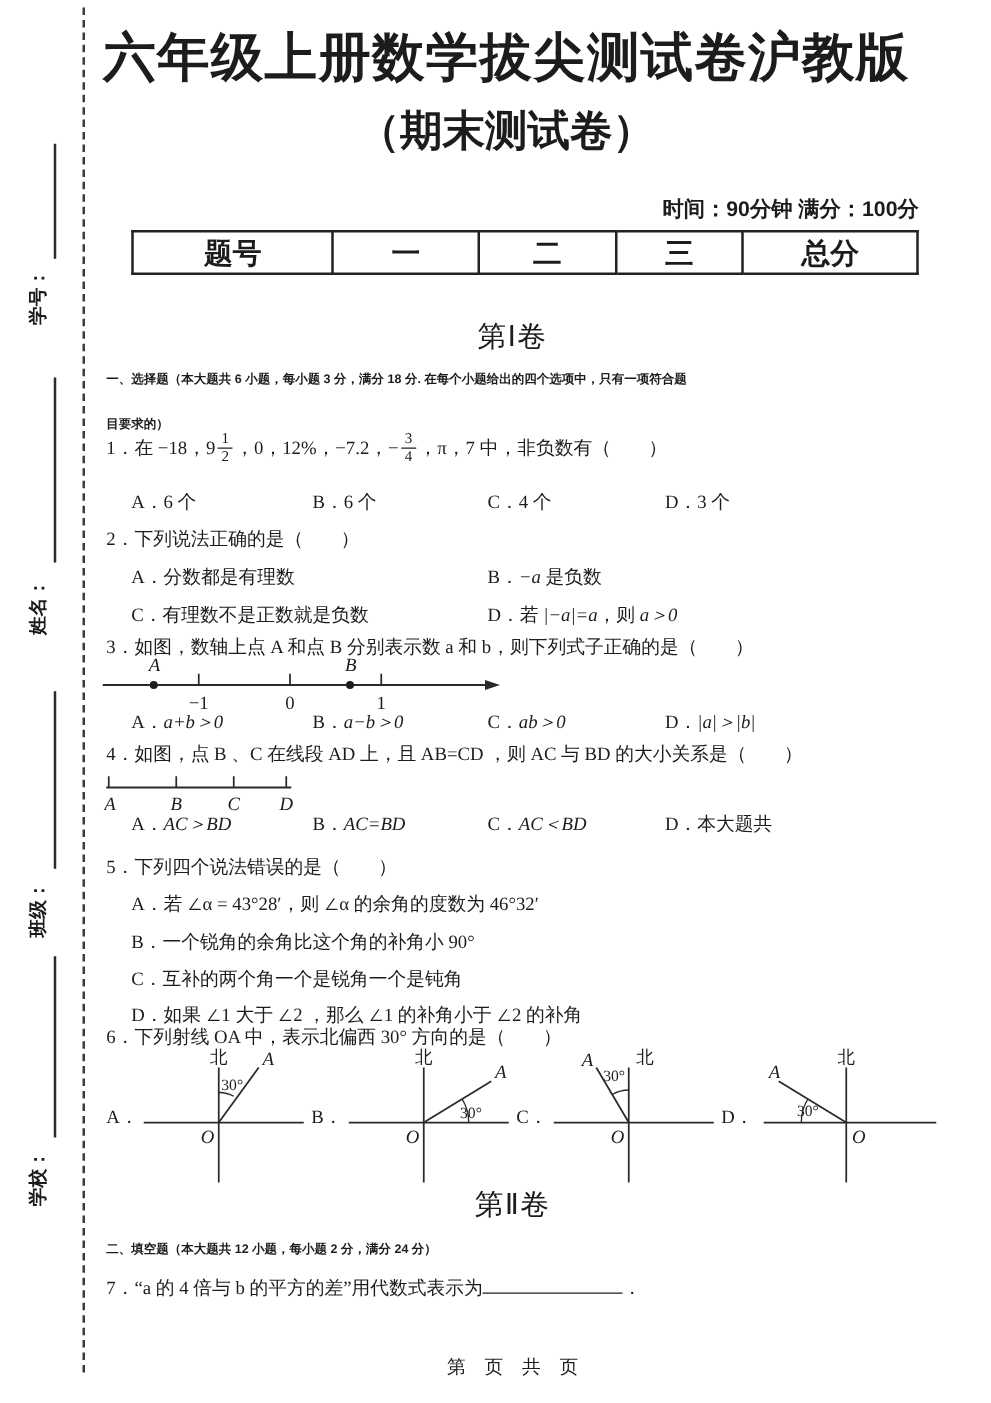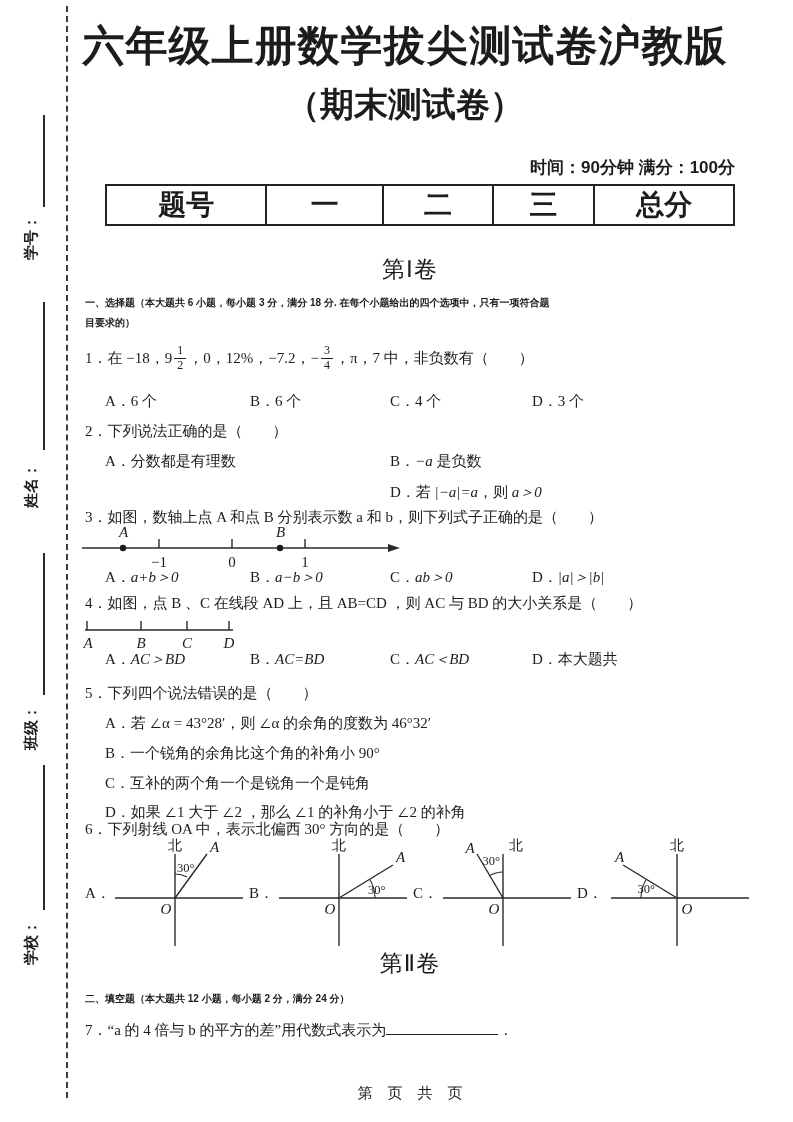--- a/index.html
+++ b/index.html
@@ -15,21 +15,21 @@
   
   .title{left:75px;top:18px;width:660px;text-align:center;font-size:42px;font-weight:900;
          font-family:"Liberation Sans", sans-serif;letter-spacing:1px;}
   .subtitle{left:75px;top:82px;width:660px;text-align:center;font-size:34px;font-weight:800;
          font-family:"Liberation Sans", sans-serif;}
   .meta{left:85px;top:156px;width:650px;text-align:right;font-size:17px;font-weight:bold;
          font-family:"Liberation Sans", sans-serif;}
   
   table.score{border-collapse:collapse;width:630px;}
   table.score td{border:2px solid #222;height:32px;text-align:center;
-      font-size:28px;font-weight:bold;padding:0;}
+      font-size:23px;font-weight:bold;padding:0;}
   .part-head{left:85px;width:650px;text-align:center;font-size:23px;letter-spacing:1px;}
   .sec-head{left:85px;font-size:10px;font-weight:bold;white-space:nowrap;
       font-family:"Liberation Sans", sans-serif;}
   
   .frac{display:inline-flex;flex-direction:column;text-align:center;
         font-size:12px;line-height:1.15;margin:0 2px;vertical-align:middle;}
   .frac .fn{border-bottom:1.2px solid #222;padding:0 3px;display:block;}
   .frac .fd{display:block;}
   .q1line{display:flex;align-items:center;font-size:15px;white-space:nowrap;}
   
@@ -85,21 +85,21 @@
       <td>三</td>
       <td>总分</td>
     </tr>
   </tbody>
     </table>
 </div>
 
 <div class="abs part-head" style="top:254px;">第Ⅰ卷</div>
 
 <div class="abs sec-head" style="top:296px;">一、选择题（本大题共 6 小题，每小题 3 分，满分 18 分. 在每个小题给出的四个选项中，只有一项符合题</div>
-<div class="abs sec-head" style="top:316px;">目要求的）</div>
+<div class="abs sec-head" style="top:332px;">目要求的）</div>
 
 <div class="abs q1line" style="left:85px;top:344px;">
   <span>1．在 −18，9</span>
     <span class="frac">
       <span class="fn">1</span>
       <span class="fd">2</span>
     </span>
     <span>，0，12%，−7.2，−</span>
     <span class="frac">
       <span class="fn">3</span>
@@ -113,20 +113,21 @@
   <span class="opt" style="left:305px;">C．4 个</span>
   <span class="opt" style="left:447px;">D．3 个</span>
 </div>
 
 <div class="abs stem" style="left:85px;top:422px;">2．下列说法正确的是（　　）</div>
 <div class="abs" style="left:85px;top:452px;width:690px;height:20px;">
   <span class="opt" style="left:20px;">A．分数都是有理数</span>
   <span class="opt" style="left:305px;"><span>B．</span><span class="m">−a</span><span> 是负数</span></span>
 </div>
 <div class="abs" style="left:85px;top:483px;width:690px;height:20px;">
+  <span class="opt" style="left:20px;">C．有理数不是正数就是负数</span>
   <span class="opt" style="left:305px;"><span>D．若 </span><span class="m">|−a|=a</span><span>，则 </span><span class="m">a＞0</span></span>
 </div>
 
 <div class="abs stem" style="left:85px;top:508px;">3．如图，数轴上点 A 和点 B 分别表示数 a 和 b，则下列式子正确的是（　　）</div>
 <svg class="abs" style="left:82px;top:524px;" width="322" height="50">
   <line x1="0" y1="24" x2="310" y2="24" stroke-width="1.6"></line>
   <polygon points="306,20 318,24 306,28" fill="#2a2a2a"></polygon>
   <line x1="77" y1="15" x2="77" y2="24" stroke-width="1.4"></line>
   <line x1="150" y1="15" x2="150" y2="24" stroke-width="1.4"></line>
   <line x1="223" y1="15" x2="223" y2="24" stroke-width="1.4"></line>

